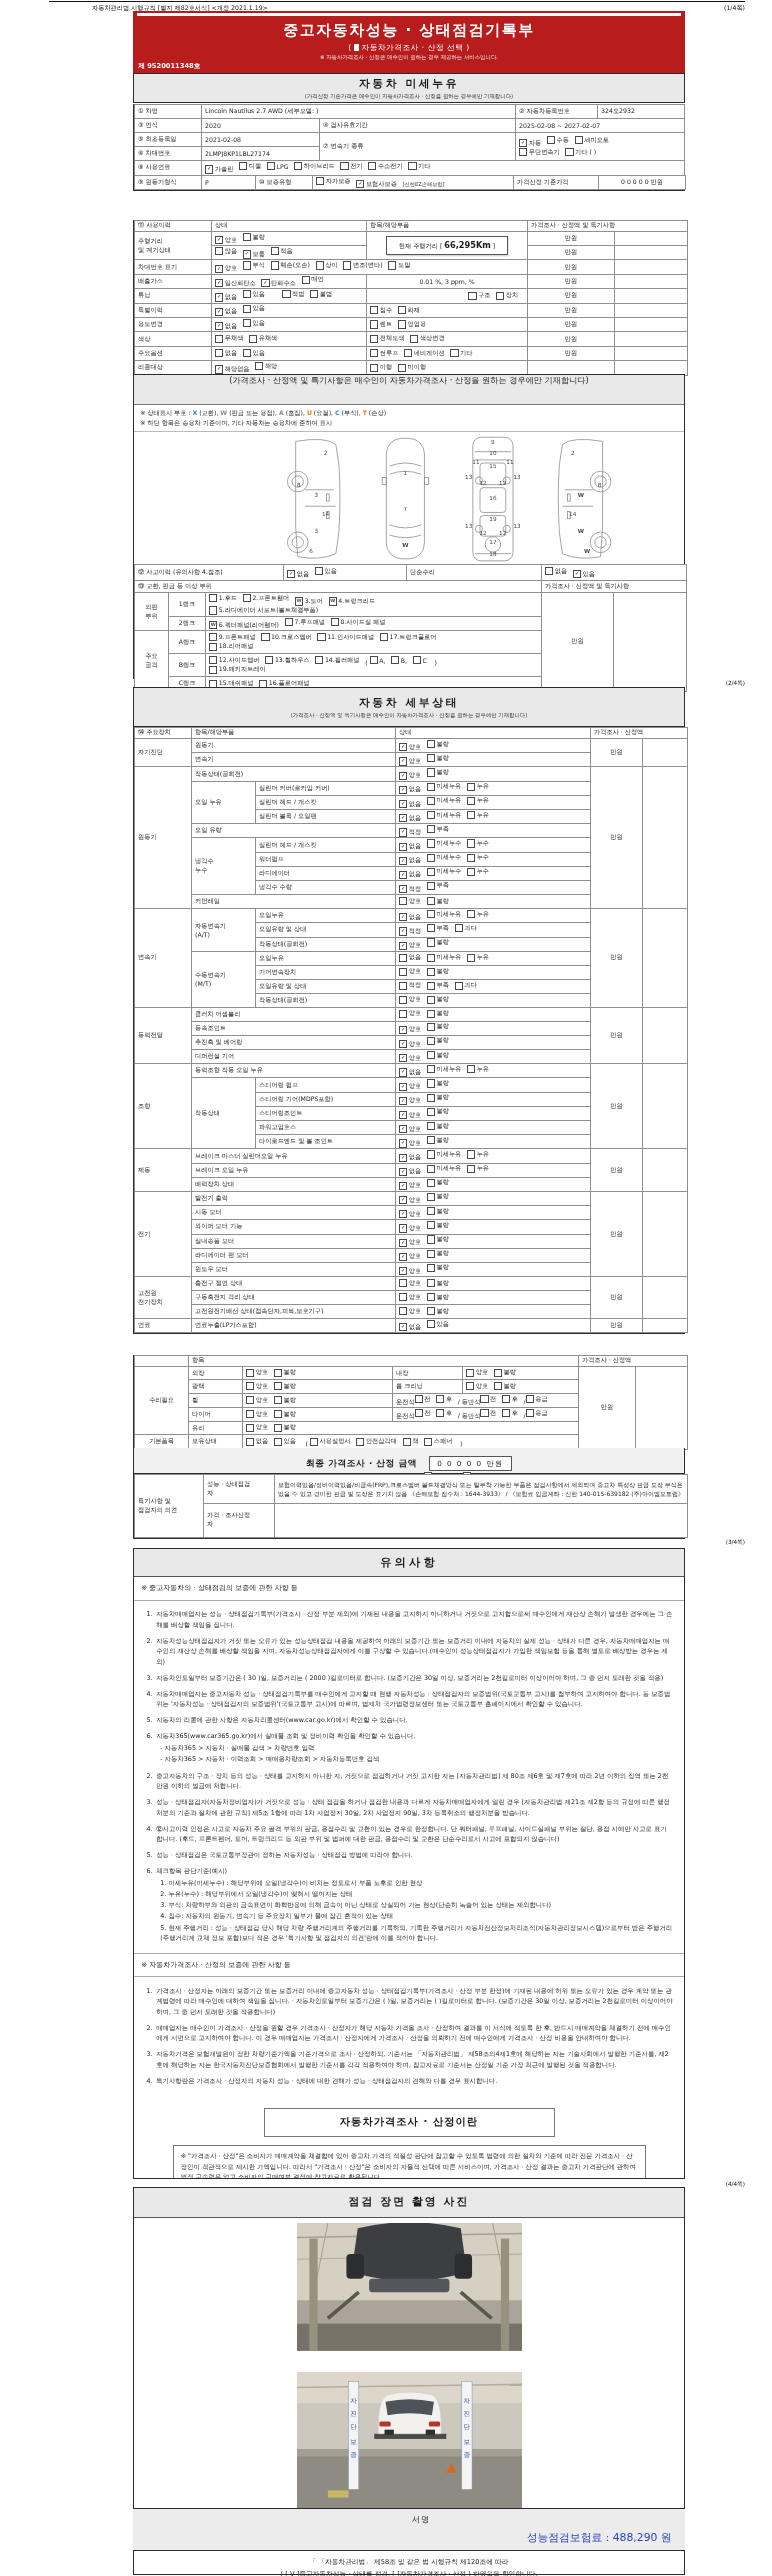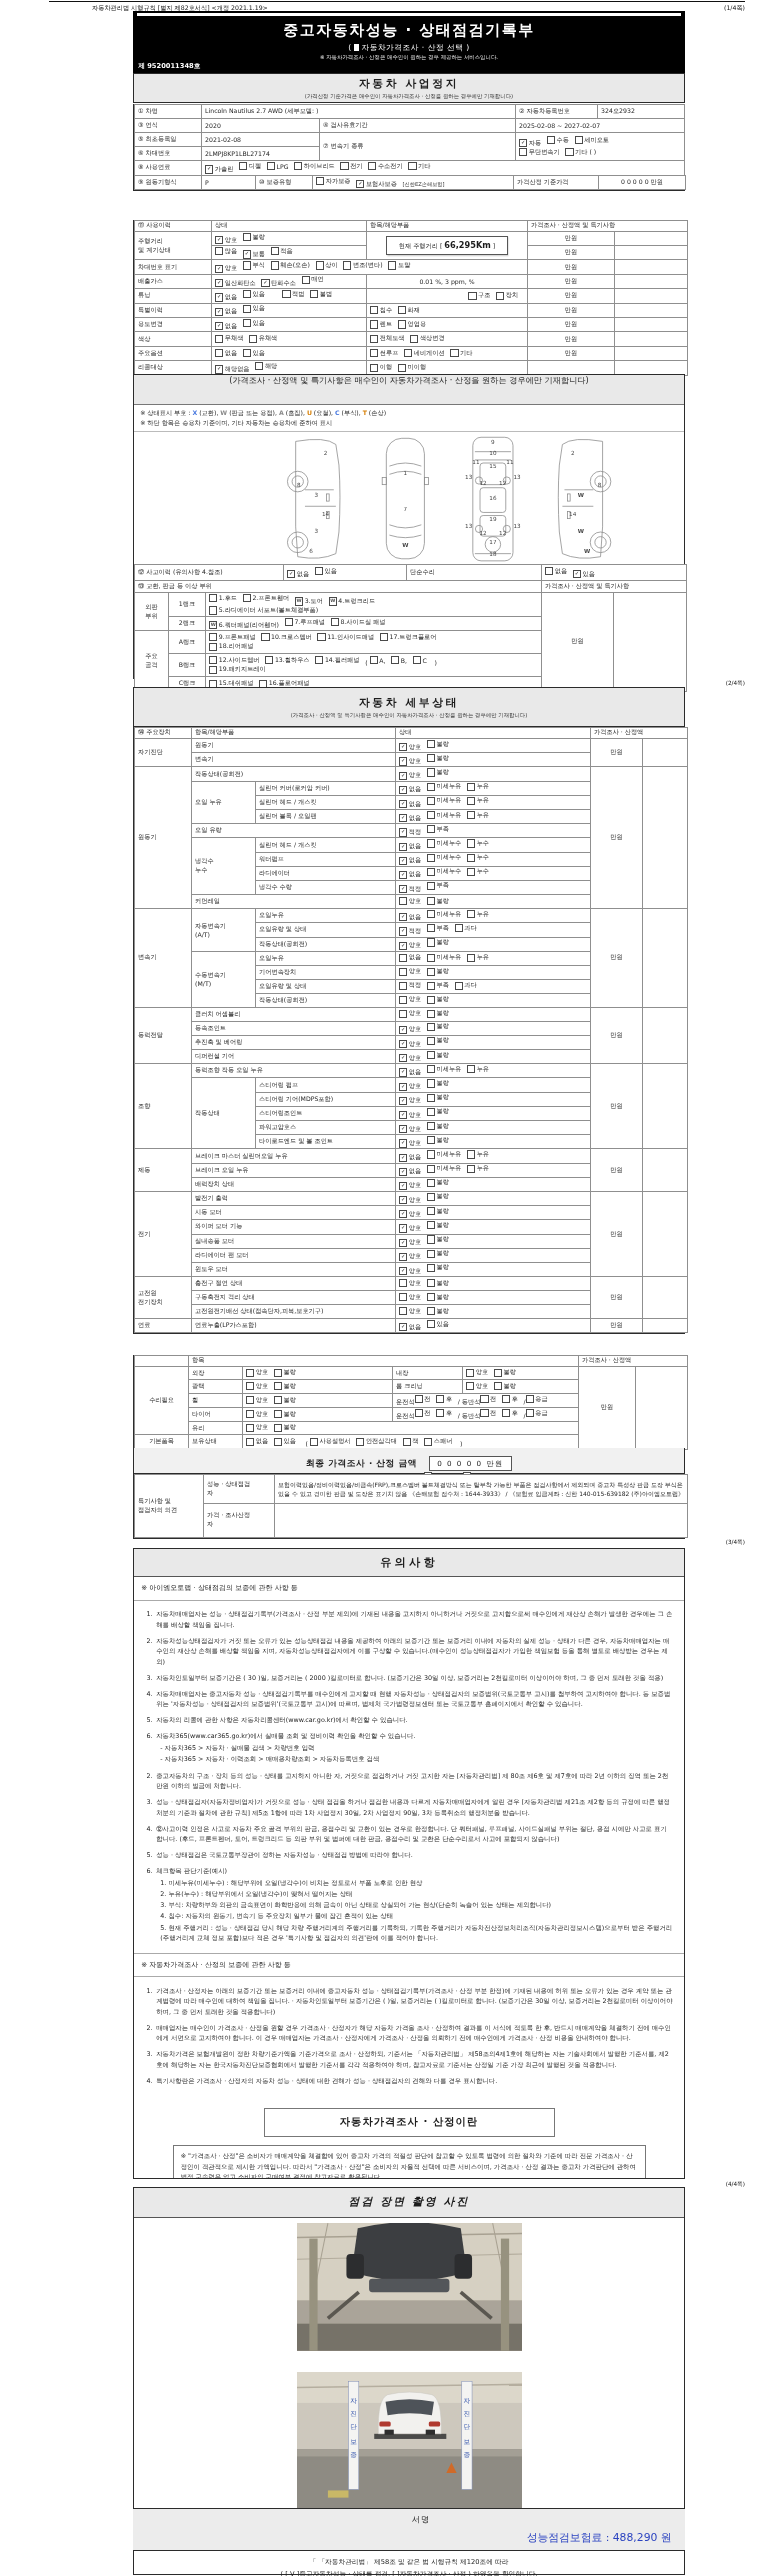--- a/index.html
+++ b/index.html
@@ -2,21 +2,21 @@
 <html style="font-size:8.2px"><head>
 <meta charset="utf-8">
 <style>
   html,body{margin:0;padding:0;background:#fff;}
   body{width:773px;height:2576px;position:relative;font-family:"DejaVu Sans","Liberation Sans",sans-serif;color:#1d1d1d;}
   .topline{position:absolute;top:1px;left:49px;right:28px;border-top:1.5px solid #111;}
   .topmeta{position:absolute;top:3.6px;left:92px;right:28px;display:flex;justify-content:space-between;font-size:6.2px;color:#111;}
   .doc{position:absolute;left:133px;top:11.3px;width:552px;height:2565px;}
   .abs{position:absolute;left:0;right:0;}
   
-  .hdr{background:#000000;color:#fff;height:62px;padding:0;}
+  .hdr{background:#b91c1c;color:#fff;height:62px;padding:0;}
   .hdr .stripe{height:2.6px;background:#fff;margin:2.1px 4.1px 5.2px;}
   .hdr h1{margin:0;text-align:center;font-size:15px;font-weight:bold;letter-spacing:1.5px;}
   .hdr .sub{text-align:center;font-size:7.7px;margin-top:2.6px;letter-spacing:0.5px;}
   .hdr .sub .sq{display:inline-block;width:5.7px;height:7.2px;background:#fff;vertical-align:-1px;margin:0 2.1px;}
   .hdr .note{text-align:center;font-size:5.4px;margin-top:1.5px;color:#eaeaea;}
   .docno{position:absolute;left:5.2px;top:51px;font-size:6.7px;font-weight:bold;color:#fff;}
   
   .shead{border:1px solid #2b2b2b;background:#e9e9e9;text-align:center;box-sizing:border-box;}
   .shead h2{margin:3.1px 0 0;font-size:10.8px;font-weight:600;letter-spacing:2.6px;}
   .shead .ssub{font-size:5.4px;color:#333;margin-top:1.5px;}
@@ -46,21 +46,21 @@
   .nhead h2{margin:0;padding-top:6.2px;font-size:11.3px;letter-spacing:3.1px;font-weight:600;}
   .nsub{border-bottom:0.5px solid #aaa;padding:6.2px 7.2px;font-size:7px;font-weight:500;}
   .nlist{padding:3.1px 11.3px 3.1px 9.3px;}
   .li{display:flex;gap:3.6px;margin:5.7px 0;font-size:6.4px;line-height:1.62;}
   .li .no{min-width:9.3px;text-align:right;flex:none;}
   .subli{margin:1px 0 1px 4.1px;font-size:6.4px;line-height:1.6;}
   .innerbox{width:289px;margin:13.4px auto 0;border:1px solid #777;text-align:center;font-size:10.3px;font-weight:600;letter-spacing:1px;padding:6.2px 0;}
   .innerpara{width:86%;margin:8.2px auto 10.3px;border:0.5px solid #777;font-size:6.4px;line-height:1.65;padding:5.2px 7.2px;box-sizing:border-box;}
   
   .photobox{border:1px solid #2b2b2b;box-sizing:border-box;background:#fff;}
-  .ptitle{background:#e9e9e9;border-bottom:0.5px solid #555;text-align:center;height:29px;font-style:italic;}
+  .ptitle{background:#e9e9e9;border-bottom:0.5px solid #555;text-align:center;height:29px;}
   .ptitle h2{margin:0;padding-top:7.2px;font-size:10.8px;letter-spacing:2.1px;font-weight:600;}
   .photo{display:block;margin:0 auto;}
   .signband{background:#ececec;border-top:1px solid #2b2b2b;border-bottom:1px solid #2b2b2b;height:41px;position:relative;}
   .signband .stitle{text-align:center;padding-top:5.2px;font-size:8.2px;letter-spacing:1px;margin-left:24px;}
   .signband .fee{position:absolute;right:13.4px;bottom:5.2px;color:#2b43c0;font-size:10.8px;font-weight:500;}
   .footer{text-align:center;font-size:6.7px;line-height:1.7;padding-top:5.2px;font-weight:500;}
   .hd td{background:#fff;}
 </style>
 </head>
 <body>
@@ -78,21 +78,21 @@
       <div class="stripe"></div>
       <h1>중고자동차성능 · 상태점검기록부</h1>
       <div class="sub">
         <span>(</span><span class="sq"></span><span>자동차가격조사 · 산정 선택 )</span>
       </div>
       <div class="note">※ 자동차가격조사 · 산정은 매수인이 원하는 경우 제공하는 서비스입니다.</div>
       <div class="docno">제 9520011348호</div>
     </div>
 
     <div class="shead abs" style="top:62px;height:30px;">
-      <h2>자동차 사업정지</h2>
+      <h2>자동차 미세누유</h2>
       <div class="ssub">(가격산정 기준가격은 매수인이 자동차가격조사 · 산정을 원하는 경우에만 기재합니다)</div>
     </div>
     <div class="tbx abs" style="top:93px;">
       <table class="t">
         <colgroup>
             <col style="width:67px">
             <col style="width:118px">
             <col style="width:124px">
             <col style="width:72px">
             <col style="width:82px">
@@ -1344,21 +1344,21 @@
             </tr>
           </tbody>
         </table>
       </div>
     <div class="pgmark" style="top:1528px;">(3/4쪽)</div>
 
     <div class="nbox abs" style="top:1537px;height:631px;">
       <div class="nhead">
           <h2>유의사항</h2>
         </div>
-      <div class="nsub">※ 아이엠오토랩 · 상태점검의 보증에 관한 사항 등</div>
+      <div class="nsub">※ 중고자동차의 · 상태점검의 보증에 관한 사항 등</div>
       <div class="nlist" id="notice-list-1">
           <div class="li">
             <span class="no">1.</span>
             <span class="litx">자동차매매업자는 성능 · 상태점검기록부(가격조사 · 산정 부분 제외)에 기재된 내용을 고지하지 아니하거나 거짓으로 고지함으로써 매수인에게 재산상 손해가 발생한 경우에는 그 손해를 배상할 책임을 집니다.</span>
           </div>
           <div class="li">
             <span class="no">2.</span>
             <span class="litx">자동차성능상태점검자가 거짓 또는 오류가 있는 성능상태점검 내용을 제공하여 아래의 보증기간 또는 보증거리 이내에 자동차의 실제 성능 · 상태가 다른 경우, 자동차매매업자는 매수인의 재산상 손해를 배상할 책임을 지며, 자동차성능상태점검자에게 이를 구상할 수 있습니다.(매수인이 성능상태점검자가 가입한 책임보험 등을 통해 별도로 배상받는 경우는 제외)</span>
           </div>
           <div class="li">

